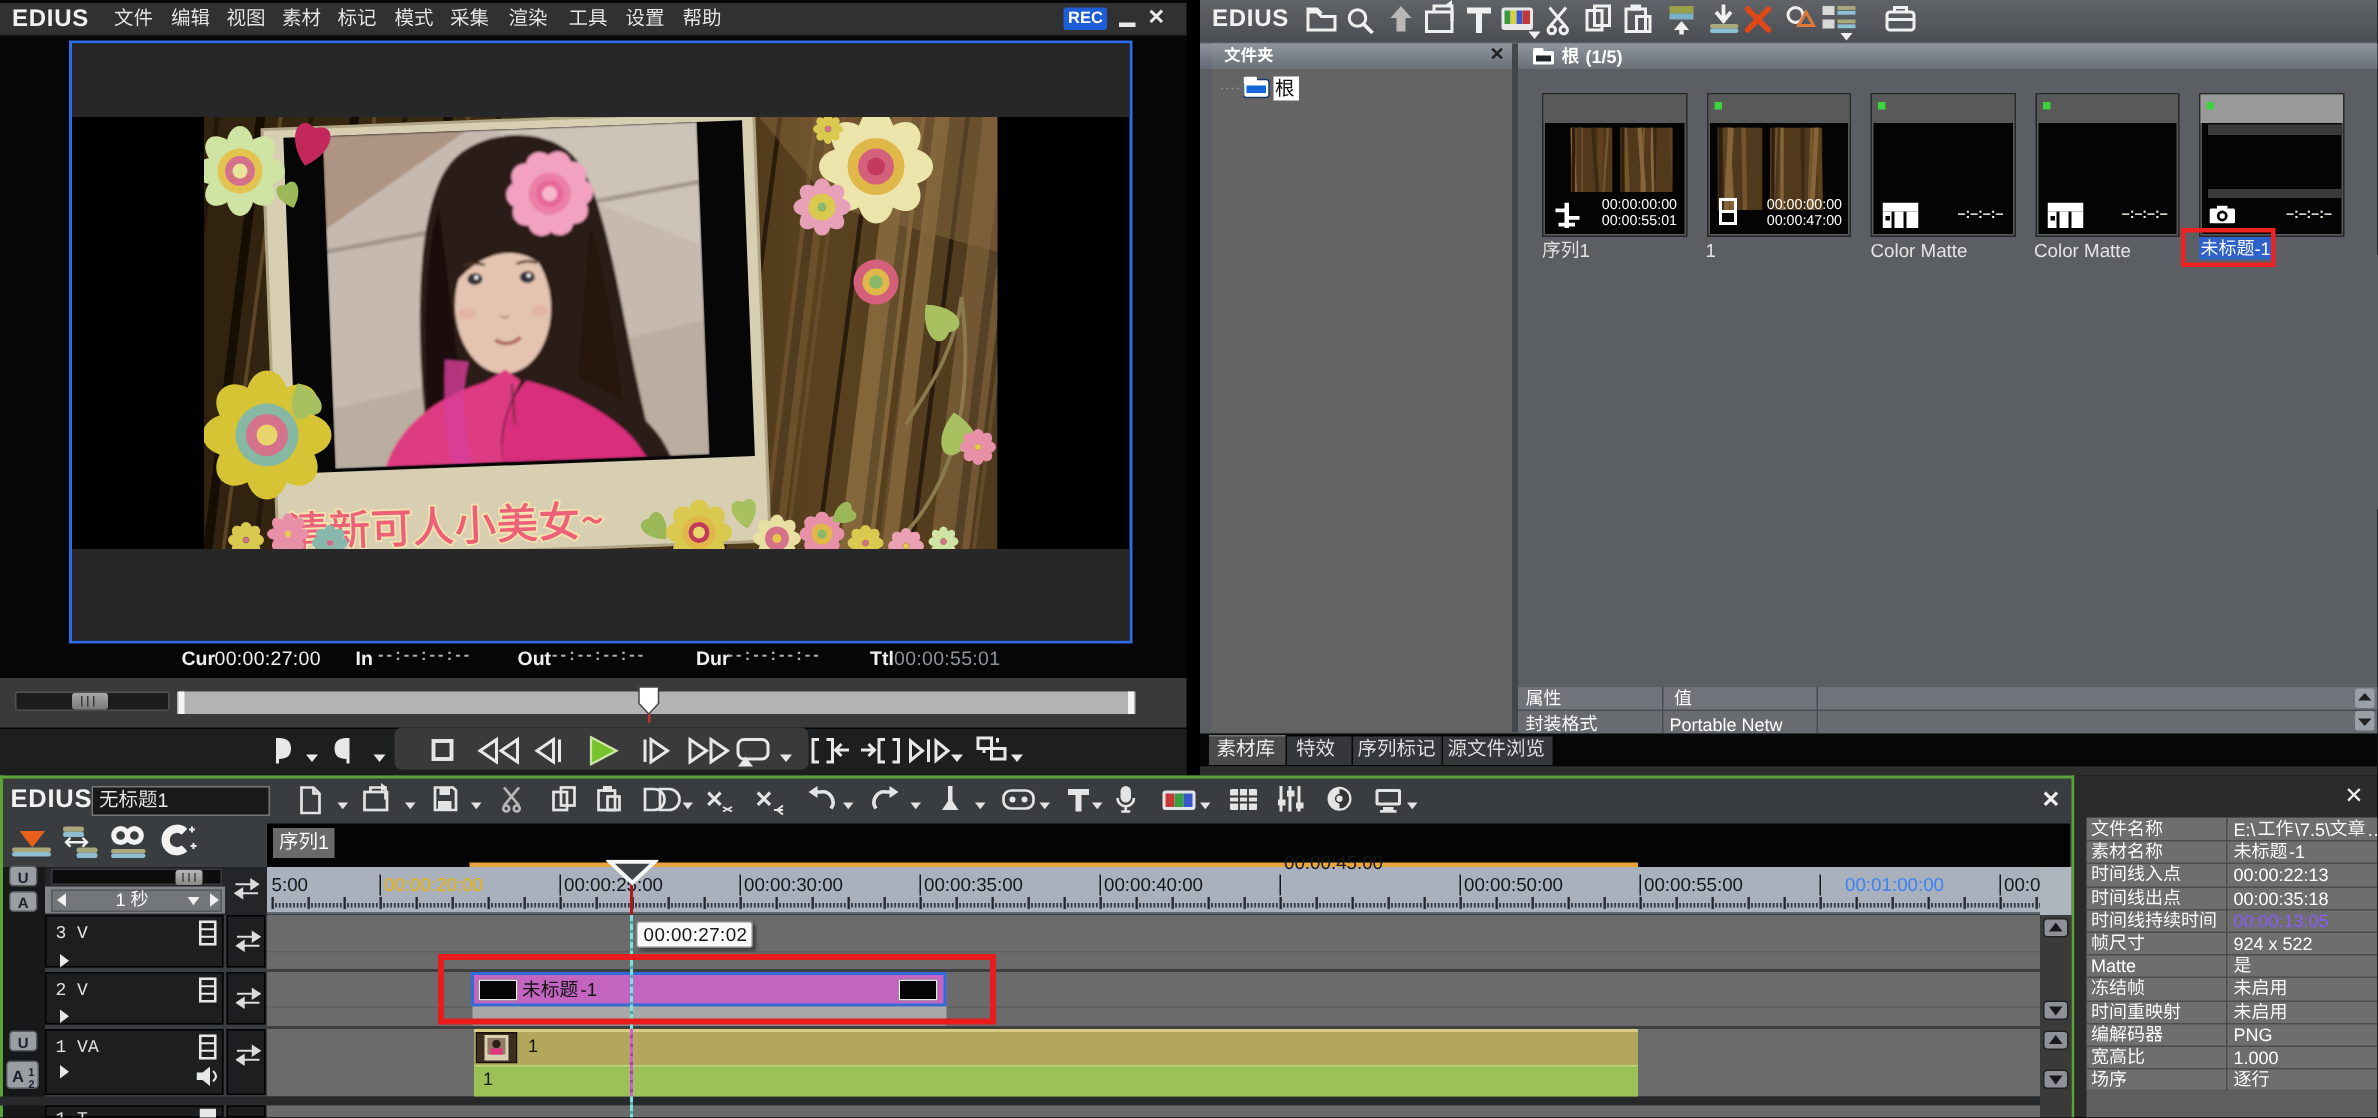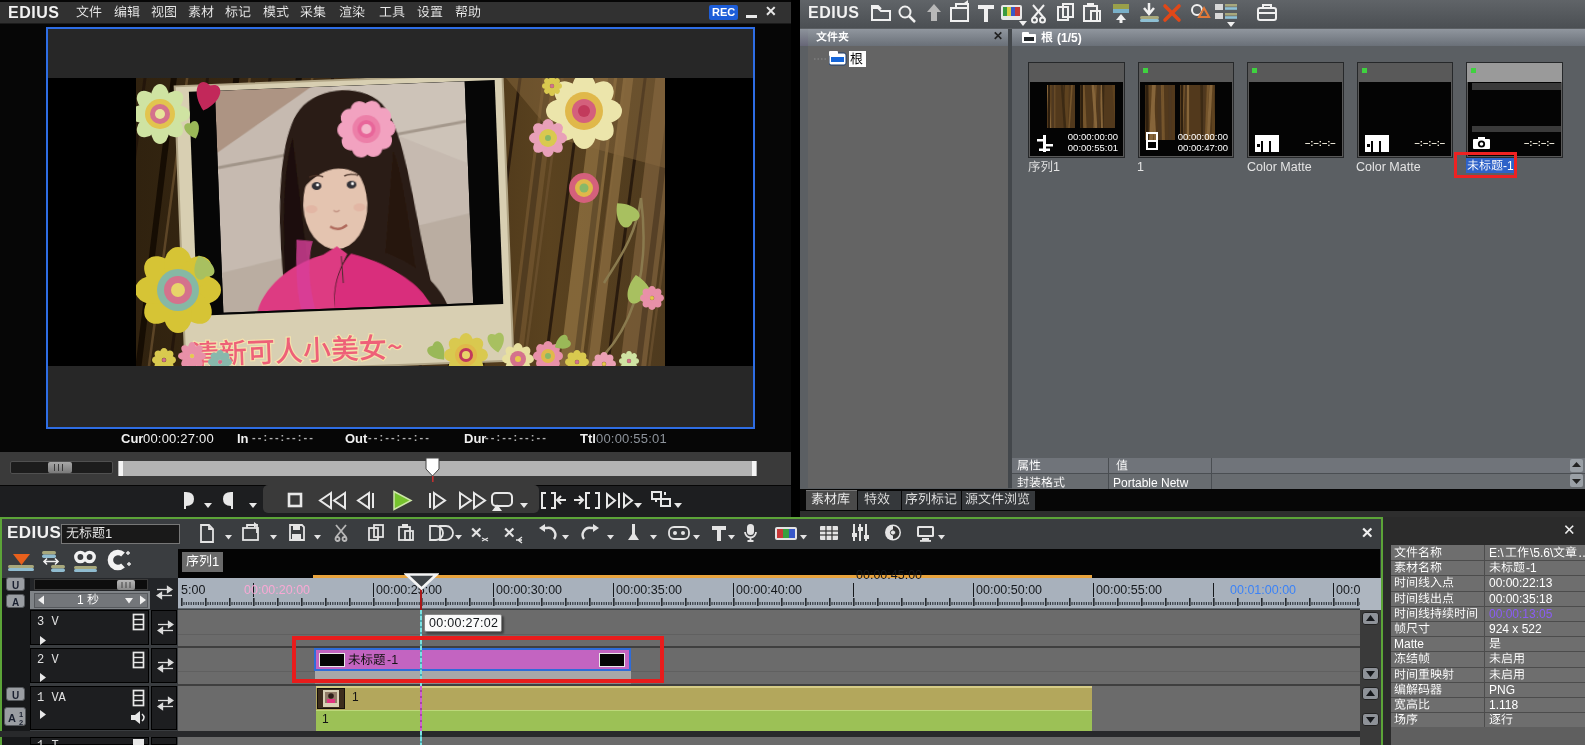--- a/index.html
+++ b/index.html
@@ -967,21 +967,21 @@
 <svg style="position:absolute;left:186.0px;top:554.0px;overflow:visible;" width="29" height="19">
     <g transform="translate(0,11.44) scale(0.013000,-0.013000)" fill="#fff">
       <path transform="translate(0,0)" d="M288 587H796V525H288ZM230 336H890V271H230ZM542 310H617V7Q617 -27 607 -44Q597 -61 569 -70Q542 -78 497 -79Q451 -81 383 -81Q381 -65 373 -46Q365 -26 357 -11Q394 -12 427 -12Q459 -13 484 -12Q508 -12 517 -12Q532 -11 537 -7Q542 -3 542 8ZM869 336H882L895 340L949 317Q910 263 869 208Q827 154 789 116L729 146Q763 179 801 229Q839 278 869 325ZM772 587H791L808 591L857 554Q822 519 778 483Q734 448 685 417Q636 386 589 364Q582 374 569 387Q557 400 548 408Q589 427 632 456Q674 484 712 515Q749 545 772 572ZM157 728H951V658H157ZM120 728H193V450Q193 392 189 323Q186 254 175 182Q165 111 145 42Q125 -26 94 -83Q88 -76 76 -68Q64 -60 52 -53Q40 -45 31 -41Q61 13 79 76Q97 138 106 204Q115 270 118 333Q120 396 120 450ZM371 437 416 481Q463 462 517 437Q571 413 621 388Q672 364 705 344L658 294Q626 313 577 339Q528 364 474 390Q420 417 371 437ZM471 824 543 845Q561 815 580 778Q599 741 608 716L532 691Q523 717 505 755Q487 793 471 824Z"></path>
       <path transform="translate(1000,0)" d="M61 786H571V714H61ZM233 757 306 744Q286 652 257 566Q229 480 192 406Q156 333 111 276Q105 284 95 293Q84 302 73 312Q61 321 53 326Q97 377 131 445Q165 513 191 593Q216 673 233 757ZM230 563H483V494H209ZM468 563H482L495 566L541 552Q516 379 458 254Q400 128 315 45Q231 -38 124 -85Q119 -76 112 -64Q104 -52 96 -41Q87 -30 79 -22Q177 16 257 93Q337 170 392 284Q447 397 468 549ZM181 302 224 357Q253 339 285 316Q317 293 346 270Q375 248 392 229L348 166Q330 185 302 209Q274 233 242 257Q210 282 181 302ZM642 724H716V164H642ZM848 835H924V18Q924 -17 914 -35Q904 -53 882 -63Q860 -71 823 -74Q786 -76 728 -76Q726 -62 718 -40Q711 -19 703 -3Q744 -4 779 -5Q814 -5 826 -4Q838 -4 843 1Q848 5 848 17Z"></path>
     </g>
   </svg>
 <div style="position:absolute;left:212px;top:554px;font:normal 13px 'Liberation Sans',sans-serif;color:#fff;white-space:pre;">1</div>
 <div style="position:absolute;left:313px;top:575px;width:779px;height:2.5px;background:#e8a33d;"></div>
 <div style="position:absolute;left:178px;top:578px;width:1202px;height:32px;background:#a8b1bc;"></div>
 <div style="position:absolute;left:253px;top:583px;width:1px;height:14px;background:#15181c;"></div>
-<div style="position:absolute;left:244px;top:583px;font:normal 12.5px 'Liberation Sans',sans-serif;color:#f9a8d4;white-space:pre;clip-path:inset(0 0 0 0);">00:00:20:00</div>
+<div style="position:absolute;left:256px;top:583px;font:normal 12.5px 'Liberation Sans',sans-serif;color:#eab308;white-space:pre;clip-path:inset(0 0 0 0);">00:00:20:00</div>
 <div style="position:absolute;left:373px;top:583px;width:1px;height:14px;background:#15181c;"></div>
 <div style="position:absolute;left:376px;top:583px;font:normal 12.5px 'Liberation Sans',sans-serif;color:#15181c;white-space:pre;clip-path:inset(0 0 0 0);">00:00:25:00</div>
 <div style="position:absolute;left:493px;top:583px;width:1px;height:14px;background:#15181c;"></div>
 <div style="position:absolute;left:496px;top:583px;font:normal 12.5px 'Liberation Sans',sans-serif;color:#15181c;white-space:pre;clip-path:inset(0 0 0 0);">00:00:30:00</div>
 <div style="position:absolute;left:613px;top:583px;width:1px;height:14px;background:#15181c;"></div>
 <div style="position:absolute;left:616px;top:583px;font:normal 12.5px 'Liberation Sans',sans-serif;color:#15181c;white-space:pre;clip-path:inset(0 0 0 0);">00:00:35:00</div>
 <div style="position:absolute;left:733px;top:583px;width:1px;height:14px;background:#15181c;"></div>
 <div style="position:absolute;left:736px;top:583px;font:normal 12.5px 'Liberation Sans',sans-serif;color:#15181c;white-space:pre;clip-path:inset(0 0 0 0);">00:00:40:00</div>
 <div style="position:absolute;left:853px;top:583px;width:1px;height:14px;background:#15181c;"></div>
 <div style="position:absolute;left:856px;top:568px;font:normal 12.5px 'Liberation Sans',sans-serif;color:#15181c;white-space:pre;clip-path:inset(0 0 0 0);">00:00:45:00</div>
@@ -1706,21 +1706,21 @@
       <path transform="translate(3000,0)" d="M209 762H279V-81H209ZM54 553H408V483H54ZM213 526 258 508Q244 456 223 399Q202 343 177 288Q152 233 125 185Q98 137 70 103Q64 117 53 136Q42 155 33 167Q68 207 103 268Q138 328 167 396Q196 465 213 526ZM364 831 409 772Q366 755 311 740Q255 725 197 713Q139 702 84 694Q82 706 75 723Q69 740 63 752Q116 761 171 773Q227 786 278 801Q328 816 364 831ZM274 450Q283 441 302 420Q321 400 343 376Q365 351 383 331Q401 310 409 300L365 241Q356 257 340 281Q324 306 305 333Q287 360 269 383Q252 406 242 419ZM532 838 604 824Q589 750 567 679Q545 608 518 546Q490 485 458 438Q451 443 439 451Q428 459 416 466Q404 473 394 477Q444 543 479 638Q513 734 532 838ZM512 450 582 437Q569 370 549 304Q530 239 506 182Q481 125 453 81Q446 87 435 94Q424 101 412 108Q400 115 392 120Q435 181 465 269Q495 357 512 450ZM530 707H909V637H505ZM653 656H728V12Q728 -19 719 -36Q711 -53 691 -63Q671 -72 638 -74Q605 -76 559 -76Q556 -61 548 -40Q540 -19 532 -5Q567 -6 597 -6Q626 -6 636 -5Q646 -5 650 -1Q653 2 653 12ZM782 440 848 460Q871 405 892 342Q913 280 929 220Q944 160 952 113L882 91Q875 138 860 199Q844 259 824 323Q804 386 782 440ZM889 707H898L909 711L958 697Q940 651 918 602Q897 553 877 510L810 526Q825 555 840 587Q855 618 868 648Q881 677 889 698Z"></path>
     </g>
   </svg>
 <div style="position:absolute;left:1489px;top:546.0px;font:normal 12px 'Liberation Sans',sans-serif;color:#fff;white-space:pre;">E:\</div>
 <svg style="position:absolute;left:1505.0px;top:546.0px;overflow:visible;" width="27" height="18">
     <g transform="translate(0,10.56) scale(0.012000,-0.012000)" fill="#fff">
       <path transform="translate(0,0)" d="M104 727H900V650H104ZM52 72H951V-3H52ZM456 688H539V41H456Z"></path>
       <path transform="translate(1000,0)" d="M487 673H962V601H452ZM612 456H939V387H612ZM612 235H952V164H612ZM575 649H651V-79H575ZM526 828 598 809Q570 730 533 653Q495 577 452 510Q409 443 363 391Q357 397 347 407Q336 417 325 427Q313 437 305 442Q350 489 391 551Q432 613 467 684Q501 755 526 828ZM285 836 357 814Q325 730 281 646Q237 563 186 490Q135 418 80 361Q76 370 68 385Q60 399 52 414Q43 429 36 437Q86 486 132 550Q178 614 217 687Q257 761 285 836ZM179 579 253 654 254 652V-78H179Z"></path>
     </g>
   </svg>
-<div style="position:absolute;left:1530px;top:546.0px;font:normal 12px 'Liberation Sans',sans-serif;color:#fff;white-space:pre;">\5.6\</div>
+<div style="position:absolute;left:1530px;top:546.0px;font:normal 12px 'Liberation Sans',sans-serif;color:#fff;white-space:pre;">\7.5\</div>
 <svg style="position:absolute;left:1553.0px;top:546.0px;overflow:visible;" width="27" height="18">
     <g transform="translate(0,10.56) scale(0.012000,-0.012000)" fill="#fff">
       <path transform="translate(0,0)" d="M725 630 802 607Q739 426 640 294Q541 162 403 72Q265 -19 83 -78Q79 -69 71 -55Q63 -42 53 -29Q44 -15 36 -7Q215 45 348 128Q482 212 575 335Q668 459 725 630ZM270 626Q327 471 424 345Q521 219 657 129Q793 40 967 -4Q959 -12 949 -24Q939 -37 930 -50Q922 -62 915 -73Q736 -24 599 71Q462 165 363 300Q265 435 201 603ZM50 664H954V590H50ZM423 823 501 847Q524 811 547 768Q569 724 580 693L497 666Q488 697 467 742Q446 786 423 823Z"></path>
       <path transform="translate(1000,0)" d="M47 104H949V42H47ZM459 198H537V-79H459ZM237 302V230H761V302ZM237 425V354H761V425ZM164 479H837V175H164ZM115 759H888V697H115ZM49 594H951V533H49ZM663 697 741 679Q724 647 705 615Q686 584 670 561L600 578Q611 594 623 616Q634 637 646 658Q657 680 663 697ZM264 677 335 694Q353 669 368 638Q384 607 392 584L318 563Q311 587 296 619Q280 651 264 677ZM433 837 506 854Q524 828 540 796Q556 764 564 740L489 719Q481 743 465 777Q449 810 433 837Z"></path>
     </g>
   </svg>
 <div style="position:absolute;left:1578px;top:546.0px;font:normal 12px 'Liberation Sans',sans-serif;color:#fff;white-space:pre;">…</div>
 <svg style="position:absolute;left:1394.0px;top:561.2px;overflow:visible;" width="51" height="18">
     <g transform="translate(0,10.56) scale(0.012000,-0.012000)" fill="#fff">
       <path transform="translate(0,0)" d="M673 279 728 315Q763 293 801 266Q838 239 872 211Q905 183 926 159L867 118Q847 142 815 171Q782 200 745 228Q708 257 673 279ZM636 86 691 127Q733 108 779 82Q826 57 868 30Q911 4 939 -18L880 -64Q855 -42 813 -15Q772 12 725 39Q679 65 636 86ZM293 128 362 101Q328 69 284 38Q240 7 194 -20Q147 -47 104 -66Q98 -59 88 -50Q77 -40 66 -30Q55 -21 46 -15Q113 11 181 49Q248 86 293 128ZM461 841H536V486H461ZM105 767H903V709H105ZM160 645H844V588H160ZM54 523H950V463H54ZM116 135Q115 142 112 154Q108 166 105 179Q101 191 98 201Q123 204 157 212Q191 221 236 237Q255 243 292 256Q328 270 376 289Q423 308 477 331Q530 354 584 381Q639 408 688 436L740 388Q600 313 454 257Q308 202 165 165V162Q165 162 157 160Q150 158 140 153Q131 149 123 144Q116 139 116 135ZM116 135 115 181 163 205 808 236Q810 224 813 209Q817 194 821 184Q667 175 557 169Q447 163 372 159Q298 154 251 151Q204 148 178 145Q151 143 138 140Q125 138 116 135ZM193 294Q192 301 188 313Q184 325 180 337Q177 350 173 358Q188 360 205 365Q222 370 243 378Q257 384 291 400Q324 416 365 438Q406 460 441 487L495 444Q433 406 368 376Q303 347 238 326V325Q238 325 231 322Q224 319 215 315Q206 310 200 305Q193 299 193 294ZM193 294 192 337 230 357 591 375Q588 363 584 348Q580 333 579 323Q481 318 415 315Q349 311 308 308Q267 305 245 303Q222 301 211 299Q200 297 193 294ZM479 202H552V6Q552 -23 543 -40Q535 -56 510 -65Q486 -73 449 -75Q411 -77 355 -77Q352 -60 344 -41Q336 -21 327 -7Q359 -8 385 -8Q412 -9 431 -8Q451 -8 458 -8Q471 -7 475 -4Q479 -1 479 8Z"></path>
@@ -1822,21 +1822,21 @@
     </g>
   </svg>
 <div style="position:absolute;left:1489px;top:682.8px;font:normal 12px 'Liberation Sans',sans-serif;color:#fff;white-space:pre;">PNG</div>
 <svg style="position:absolute;left:1394.0px;top:698.0px;overflow:visible;" width="39" height="18">
     <g transform="translate(0,10.56) scale(0.012000,-0.012000)" fill="#fff">
       <path transform="translate(0,0)" d="M76 751H926V568H853V686H146V568H76ZM174 585H828V524H174ZM327 651H404V452H327ZM597 650H672V451H597ZM523 190H598V30Q598 10 609 4Q620 -1 658 -1Q668 -1 691 -1Q714 -1 742 -1Q770 -1 795 -1Q820 -1 832 -1Q856 -1 869 9Q881 19 886 51Q891 83 893 149Q902 142 914 137Q926 131 938 127Q951 122 961 120Q956 44 945 3Q933 -37 908 -53Q883 -68 837 -68Q830 -68 811 -68Q792 -68 768 -68Q744 -68 720 -68Q695 -68 677 -68Q659 -68 652 -68Q602 -68 573 -59Q545 -51 534 -30Q523 -9 523 29ZM432 828 510 850Q527 823 544 789Q561 756 569 732L487 706Q479 731 464 765Q448 799 432 828ZM441 315H521V235Q521 204 513 169Q505 135 480 99Q456 64 409 30Q362 -5 285 -36Q207 -68 92 -95Q88 -86 79 -74Q71 -63 61 -51Q51 -40 42 -32Q153 -9 227 18Q300 44 343 73Q386 101 407 130Q428 158 434 186Q441 213 441 237ZM201 417H797V107H719V352H276V101H201Z"></path>
       <path transform="translate(1000,0)" d="M59 736H937V670H59ZM286 559V468H719V559ZM211 614H797V413H211ZM96 357H881V294H168V-79H96ZM830 357H905V-0Q905 -28 897 -41Q889 -55 869 -63Q849 -70 816 -71Q783 -72 735 -72Q732 -59 725 -43Q718 -27 711 -15Q733 -16 754 -16Q775 -16 791 -16Q807 -16 813 -16Q830 -15 830 -1ZM441 826 513 843Q527 812 540 774Q554 736 560 712L483 689Q477 716 465 755Q452 794 441 826ZM321 235H706V29H321V85H638V179H321ZM281 235H352V-21H281Z"></path>
       <path transform="translate(2000,0)" d="M179 531H456V456H179ZM865 656 928 590Q883 551 827 512Q772 473 712 437Q653 401 595 368Q591 381 580 398Q569 415 559 426Q615 457 671 496Q728 536 779 577Q829 618 865 656ZM534 835H611V85Q611 42 621 30Q631 18 665 18Q673 18 692 18Q710 18 733 18Q756 18 776 18Q796 18 806 18Q831 18 843 37Q856 57 861 108Q867 158 870 250Q880 243 893 236Q905 228 918 223Q932 217 942 215Q938 115 926 56Q915 -3 889 -28Q863 -54 811 -54Q804 -54 782 -54Q760 -54 734 -54Q708 -54 686 -54Q664 -54 657 -54Q609 -54 582 -42Q555 -30 544 1Q534 32 534 87ZM125 -72Q123 -63 116 -51Q110 -38 102 -26Q95 -14 88 -7Q101 1 115 19Q129 37 129 69V829H208V9Q208 9 200 4Q191 -2 179 -11Q167 -20 154 -31Q142 -42 134 -53Q125 -63 125 -72ZM125 -72 115 3 152 33 454 126Q454 115 454 100Q455 86 456 73Q457 60 459 50Q356 17 294 -4Q231 -25 198 -38Q165 -50 149 -58Q133 -66 125 -72Z"></path>
     </g>
   </svg>
-<div style="position:absolute;left:1489px;top:698.0px;font:normal 12px 'Liberation Sans',sans-serif;color:#fff;white-space:pre;">1.118</div>
+<div style="position:absolute;left:1489px;top:698.0px;font:normal 12px 'Liberation Sans',sans-serif;color:#fff;white-space:pre;">1.000</div>
 <svg style="position:absolute;left:1394.0px;top:713.2px;overflow:visible;" width="27" height="18">
     <g transform="translate(0,10.56) scale(0.012000,-0.012000)" fill="#fff">
       <path transform="translate(0,0)" d="M50 596H354V525H50ZM173 828H244V158H173ZM36 129Q76 142 127 160Q178 179 236 200Q294 222 351 243L365 174Q286 142 206 110Q126 79 61 53ZM375 793H794V722H375ZM865 517H940Q940 517 940 510Q939 503 939 495Q939 486 938 480Q930 349 922 257Q914 165 905 106Q896 46 885 13Q875 -20 861 -36Q847 -54 831 -61Q815 -69 793 -71Q775 -73 746 -73Q718 -73 686 -71Q685 -55 680 -35Q674 -14 665 0Q696 -3 723 -4Q749 -4 762 -4Q774 -5 781 -2Q789 1 797 10Q811 25 823 77Q835 128 845 231Q856 334 865 502ZM411 434Q408 443 402 456Q397 469 391 482Q385 496 379 505Q398 508 425 522Q451 535 480 554Q495 564 526 586Q558 607 597 638Q637 668 678 705Q720 741 756 779V785L793 799L849 757Q748 667 651 595Q553 522 463 472V470Q463 470 455 467Q447 463 437 458Q427 452 419 446Q411 440 411 434ZM411 434V497L453 517H892L891 446H498Q463 446 440 443Q418 440 411 434ZM733 477 799 464Q748 281 658 145Q567 8 437 -79Q431 -72 420 -64Q410 -56 399 -48Q388 -41 379 -36Q512 44 600 175Q687 306 733 477ZM579 476 646 463Q613 360 553 278Q492 196 417 141Q412 147 401 156Q391 164 380 172Q369 180 361 184Q437 233 494 308Q550 383 579 476Z"></path>
       <path transform="translate(1000,0)" d="M288 587H796V525H288ZM230 336H890V271H230ZM542 310H617V7Q617 -27 607 -44Q597 -61 569 -70Q542 -78 497 -79Q451 -81 383 -81Q381 -65 373 -46Q365 -26 357 -11Q394 -12 427 -12Q459 -13 484 -12Q508 -12 517 -12Q532 -11 537 -7Q542 -3 542 8ZM869 336H882L895 340L949 317Q910 263 869 208Q827 154 789 116L729 146Q763 179 801 229Q839 278 869 325ZM772 587H791L808 591L857 554Q822 519 778 483Q734 448 685 417Q636 386 589 364Q582 374 569 387Q557 400 548 408Q589 427 632 456Q674 484 712 515Q749 545 772 572ZM157 728H951V658H157ZM120 728H193V450Q193 392 189 323Q186 254 175 182Q165 111 145 42Q125 -26 94 -83Q88 -76 76 -68Q64 -60 52 -53Q40 -45 31 -41Q61 13 79 76Q97 138 106 204Q115 270 118 333Q120 396 120 450ZM371 437 416 481Q463 462 517 437Q571 413 621 388Q672 364 705 344L658 294Q626 313 577 339Q528 364 474 390Q420 417 371 437ZM471 824 543 845Q561 815 580 778Q599 741 608 716L532 691Q523 717 505 755Q487 793 471 824Z"></path>
     </g>
   </svg>
 <svg style="position:absolute;left:1489.0px;top:713.2px;overflow:visible;" width="27" height="18">
     <g transform="translate(0,10.56) scale(0.012000,-0.012000)" fill="#fff">
       <path transform="translate(0,0)" d="M248 483V87H176V413H48V483ZM62 760 119 800Q147 776 175 747Q204 719 229 691Q254 663 269 639L208 594Q194 617 170 647Q146 676 118 706Q89 736 62 760ZM224 115Q249 115 272 98Q295 81 337 58Q386 30 451 23Q516 15 597 15Q656 15 723 17Q789 20 852 24Q915 28 964 33Q960 24 956 10Q951 -4 948 -17Q944 -31 943 -42Q915 -44 872 -45Q828 -47 778 -48Q728 -50 680 -51Q632 -52 596 -52Q507 -52 440 -42Q373 -32 320 -2Q288 15 265 33Q241 51 223 51Q206 51 183 35Q161 20 136 -6Q112 -32 85 -64L38 -1Q88 48 137 82Q185 115 224 115ZM647 442 697 484Q744 449 793 407Q842 365 884 323Q926 280 951 245L898 197Q873 232 832 276Q791 319 743 363Q694 406 647 442ZM306 787H934V723H306ZM611 771 678 748Q637 693 580 645Q524 597 459 558Q395 518 331 489Q326 497 317 507Q308 517 298 528Q288 538 280 544Q344 569 406 604Q468 638 522 681Q575 723 611 771ZM857 644 920 605Q890 575 855 543Q820 512 785 483Q750 454 719 432L669 467Q700 490 734 521Q769 551 801 584Q834 617 857 644ZM503 635 555 667Q617 622 658 559Q699 496 720 427Q741 359 744 294Q747 229 734 178Q720 128 691 102Q668 79 644 71Q619 63 585 63Q569 62 550 63Q530 64 508 66Q507 80 503 99Q499 119 490 133Q513 130 534 129Q555 128 571 128Q591 128 607 132Q623 135 638 151Q659 171 668 213Q678 255 674 310Q670 365 650 424Q631 483 595 538Q558 593 503 635ZM599 559 653 532Q618 493 567 453Q516 414 461 381Q406 347 357 325Q349 337 336 352Q324 368 313 377Q362 395 416 424Q470 453 518 488Q567 524 599 559ZM656 430 713 405Q670 347 608 295Q545 242 473 201Q402 159 331 134Q323 146 310 163Q297 179 286 189Q356 211 426 248Q497 285 557 332Q618 379 656 430Z"></path>
       <path transform="translate(1000,0)" d="M435 780H927V708H435ZM728 482H804V16Q804 -19 794 -37Q784 -56 759 -66Q733 -74 688 -75Q644 -77 570 -77Q568 -62 561 -41Q554 -20 545 -3Q581 -4 613 -5Q645 -6 669 -5Q693 -5 702 -5Q716 -4 722 1Q728 5 728 17ZM391 504H955V432H391ZM192 426 258 492 266 488V-83H192ZM307 626 378 600Q340 537 290 474Q240 411 185 356Q131 302 78 259Q72 267 63 279Q53 291 43 303Q33 315 25 322Q77 359 129 408Q180 457 227 513Q273 569 307 626ZM267 841 339 811Q306 768 262 722Q219 677 171 636Q124 594 79 562Q74 570 66 582Q59 593 50 604Q42 616 35 622Q77 651 121 688Q164 725 203 765Q241 805 267 841Z"></path>

